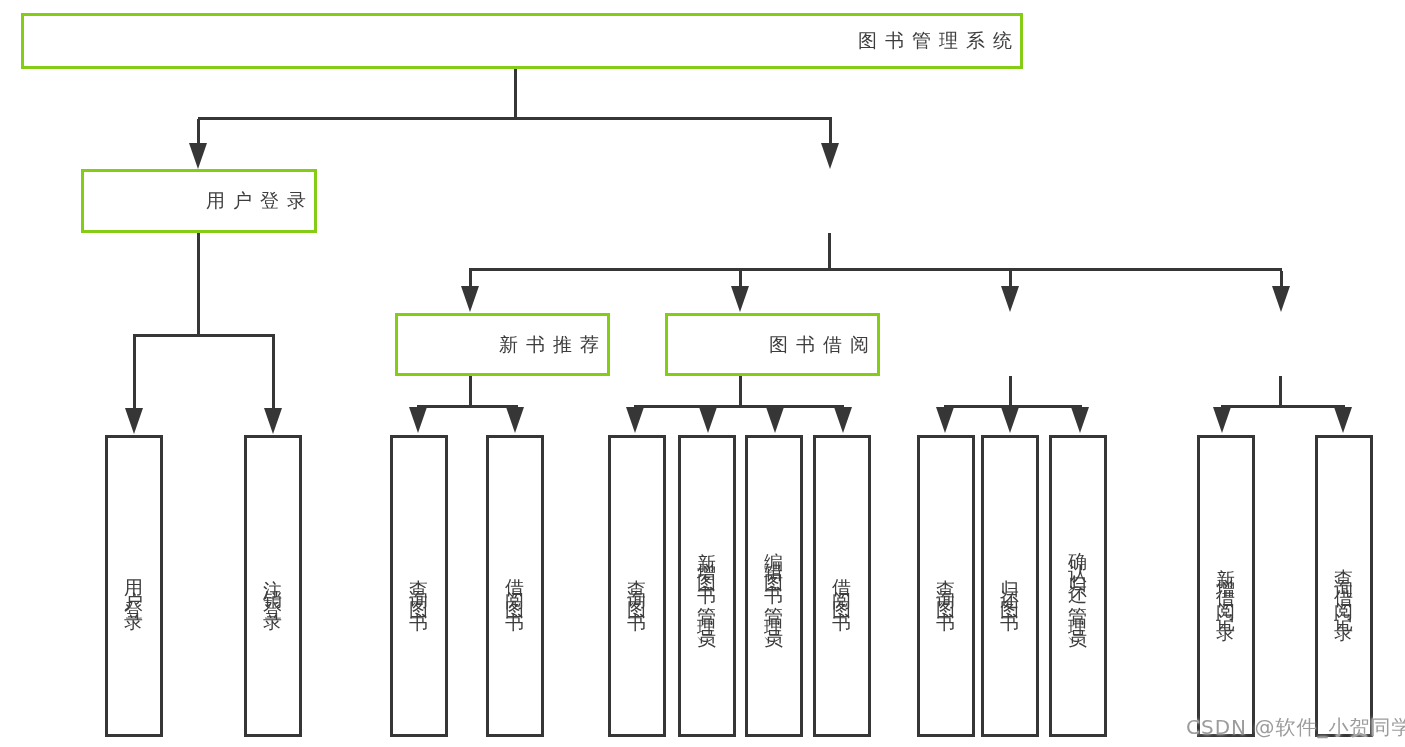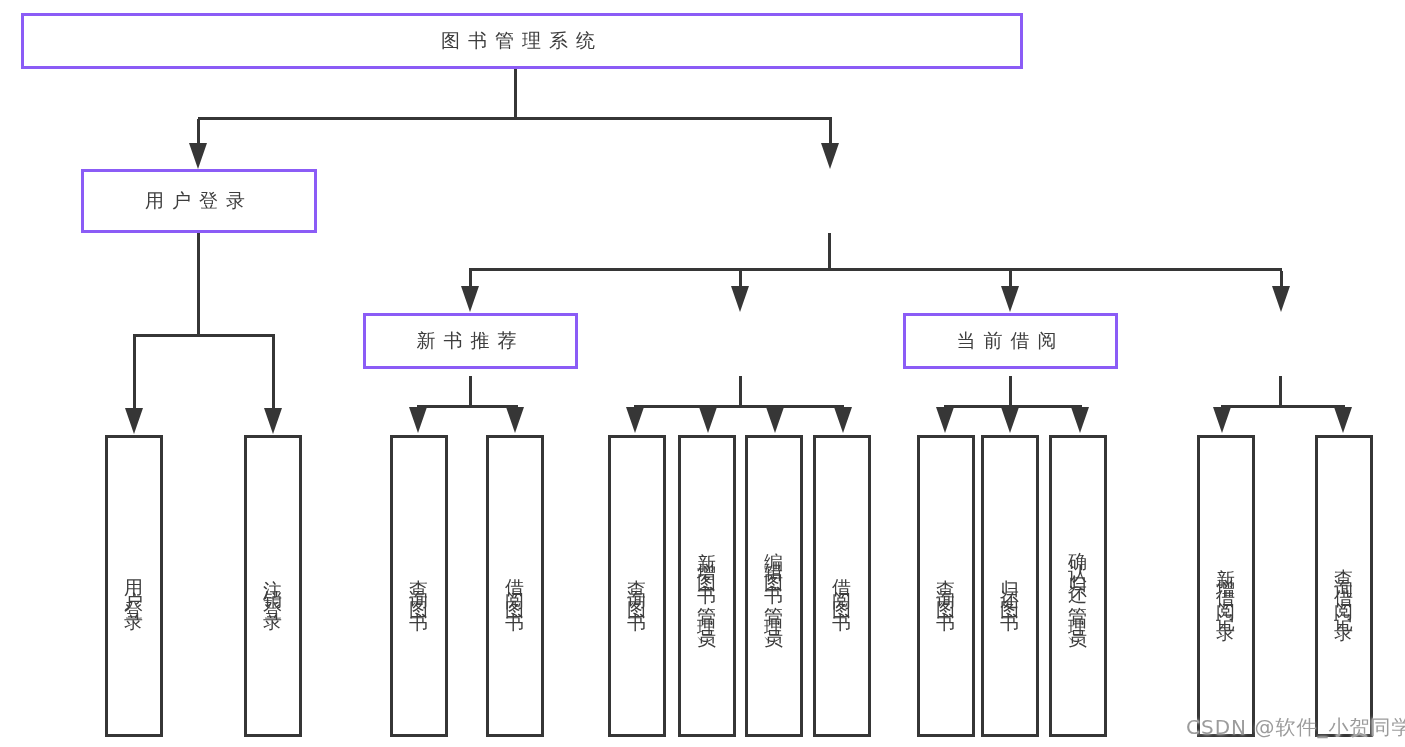--- a/index.html
+++ b/index.html
@@ -7,34 +7,34 @@
   #stage{
     position:relative;
     width:1405px;height:747px;
     background:#ffffff;
     overflow:hidden;
     color:#363636;
   }
   .node{
     position:absolute;
     box-sizing:border-box;
-    border:3px solid #8b5cf6;
+    border:3px solid #84cc16;
     background:#ffffff;
     display:flex;
     align-items:center;
-    justify-content:center;
+    justify-content:flex-end;
     font-size:19px;
     color:#3d3d3d;
     letter-spacing:8px;
     padding-left:0;
     white-space:nowrap;
   }
   .root-node{left:21px;top:13px;width:1002px;height:56px;}
   .l2-node{top:169px;width:236px;height:64px;}
-  .l3-node{top:313px;width:215px;height:56px;}
+  .l3-node{top:313px;width:215px;height:63px;margin-left:32px;}
   .leaf{
     position:absolute;
     box-sizing:border-box;
     border:3px solid #363636;
     background:#ffffff;
     top:435px;width:58px;height:302px;
     display:flex;
     align-items:center;
     justify-content:center;
   }
@@ -100,22 +100,22 @@
   <div class="vline" style="left:739px;top:271px;height:16px;"></div>
   <div class="arrow" style="left:731px;top:286px;"></div>
   <div class="vline" style="left:1009px;top:271px;height:16px;"></div>
   <div class="arrow" style="left:1001px;top:286px;"></div>
   <div class="vline" style="left:1280px;top:271px;height:16px;"></div>
   <div class="arrow" style="left:1272px;top:286px;"></div>
 
   <div class="node l3-node" style="left:363px;">
     <span>新书推荐</span>
   </div>
-  <div class="node l3-node" style="left:903px;">
-    <span>当前借阅</span>
+  <div class="node l3-node" style="left:633px;">
+    <span>图书借阅</span>
   </div>
 
   <div class="vline" style="left:469px;top:376px;height:31px;"></div>
   <div class="hline" style="left:417px;top:405px;width:101px;"></div>
   <div class="arrow" style="left:409px;top:407px;"></div>
   <div class="arrow" style="left:506px;top:407px;"></div>
 
   <div class="vline" style="left:739px;top:376px;height:31px;"></div>
   <div class="hline" style="left:634px;top:405px;width:210px;"></div>
   <div class="arrow" style="left:626px;top:407px;"></div>

